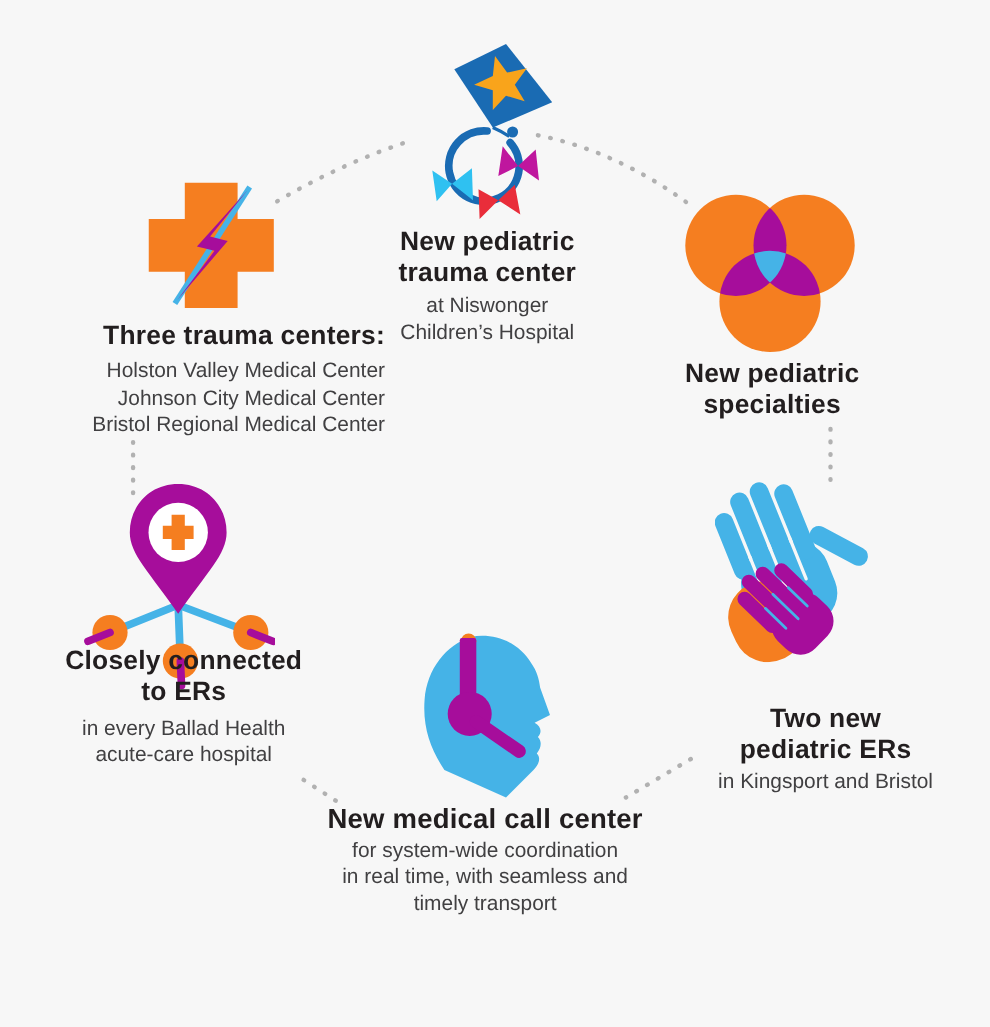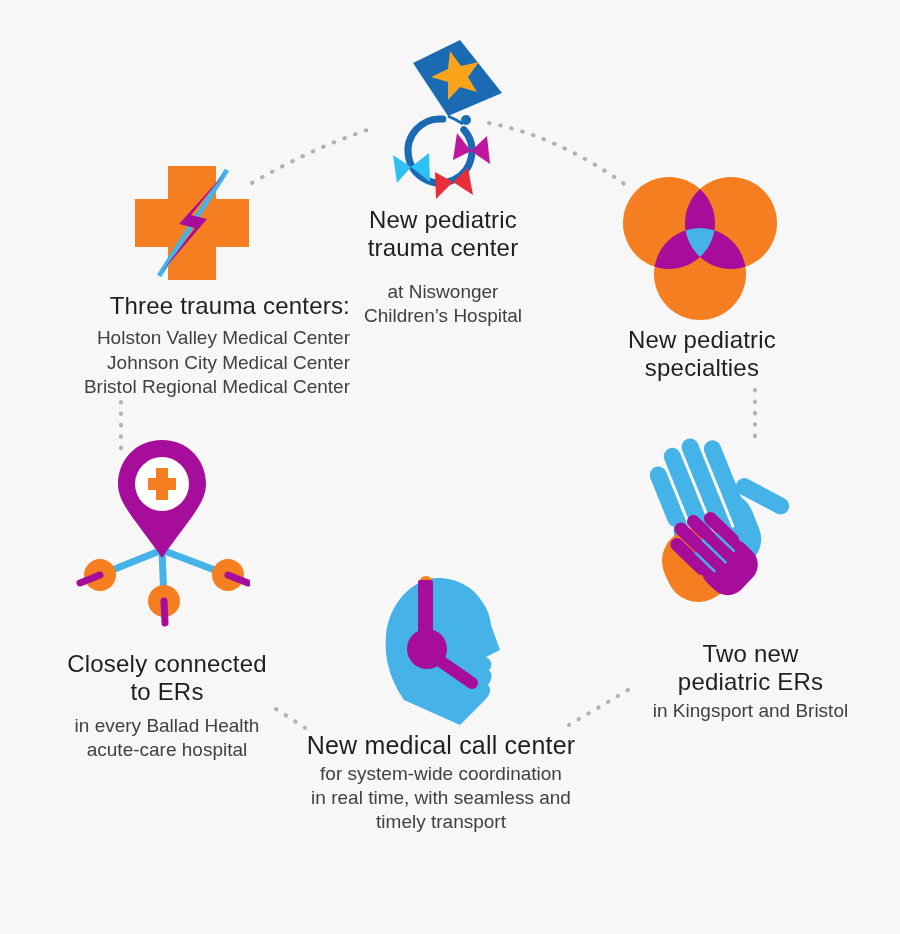--- a/index.html
+++ b/index.html
@@ -10,27 +10,27 @@
   }
   html,body{margin:0;padding:0;}
   body{background:#e9e9e9;font-family:"Liberation Sans", sans-serif;}
   .stage{
     position:relative;width:900px;height:934px;background:var(--c-background);
     overflow:hidden;margin:0 auto;
   }
   .abs{position:absolute;}
   .group-text{position:absolute;text-align:center;}
   .title{
-    font-weight:normal;font-size:24px;line-height:28px;color:var(--c-heading_text);
+    font-weight:bold;font-size:24px;line-height:28px;color:var(--c-heading_text);
     white-space:pre-line;letter-spacing:.2px;
   }
   .title-lg{font-size:25px;line-height:30px;}
   .sub{
     font-size:19px;line-height:24px;color:var(--c-body_text);
-    white-space:pre-line;margin-top:18px;
+    white-space:pre-line;margin-top:5px;
   }
   .list{margin-top:6px;}
   .list-line{font-size:19px;line-height:24.5px;color:var(--c-body_text);}
   svg{display:block;}
 </style>
 </head>
 <body>
 
 <div class="stage">
 
@@ -111,21 +111,21 @@
     <circle cx="158" cy="137" r="16" fill="var(--c-orange)"></circle>
     <g stroke="var(--c-magenta)" stroke-width="7" stroke-linecap="round">
       <line x1="30" y1="137" x2="10" y2="145"></line>
       <line x1="94" y1="163" x2="95" y2="185"></line>
       <line x1="158" y1="137" x2="178" y2="145"></line>
     </g>
     <path fill="var(--c-magenta)" d="M92,2 C66,2 48,22 48,46 C48,66 66,82 92,120 C118,82 136,66 136,46 C136,22 118,2 92,2 Z"></path>
     <circle cx="92" cy="46" r="27" fill="#ffffff"></circle>
     <path fill="var(--c-orange)" d="M86,30 H98 V40 H106 V52 H98 V62 H86 V52 H78 V40 H86 Z"></path>
   </svg>
-  <div class="group-text" style="left:22px;top:650px;width:290px;">
+  <div class="group-text" style="left:22px;top:587px;width:290px;">
     <div class="title">Closely connected
 to ERs</div>
     <div class="sub" style="margin-top:8px;">in every Ballad Health
 acute-care hospital</div>
   </div>
 
   <svg class="abs" style="left:650px;top:432px;" width="145" height="170" viewBox="0 0 145 170" fill="none">
     <g transform="rotate(-22 72 90)">
       <g fill="var(--c-blue)">
         <rect x="22" y="62" width="82" height="76" rx="28"></rect>

